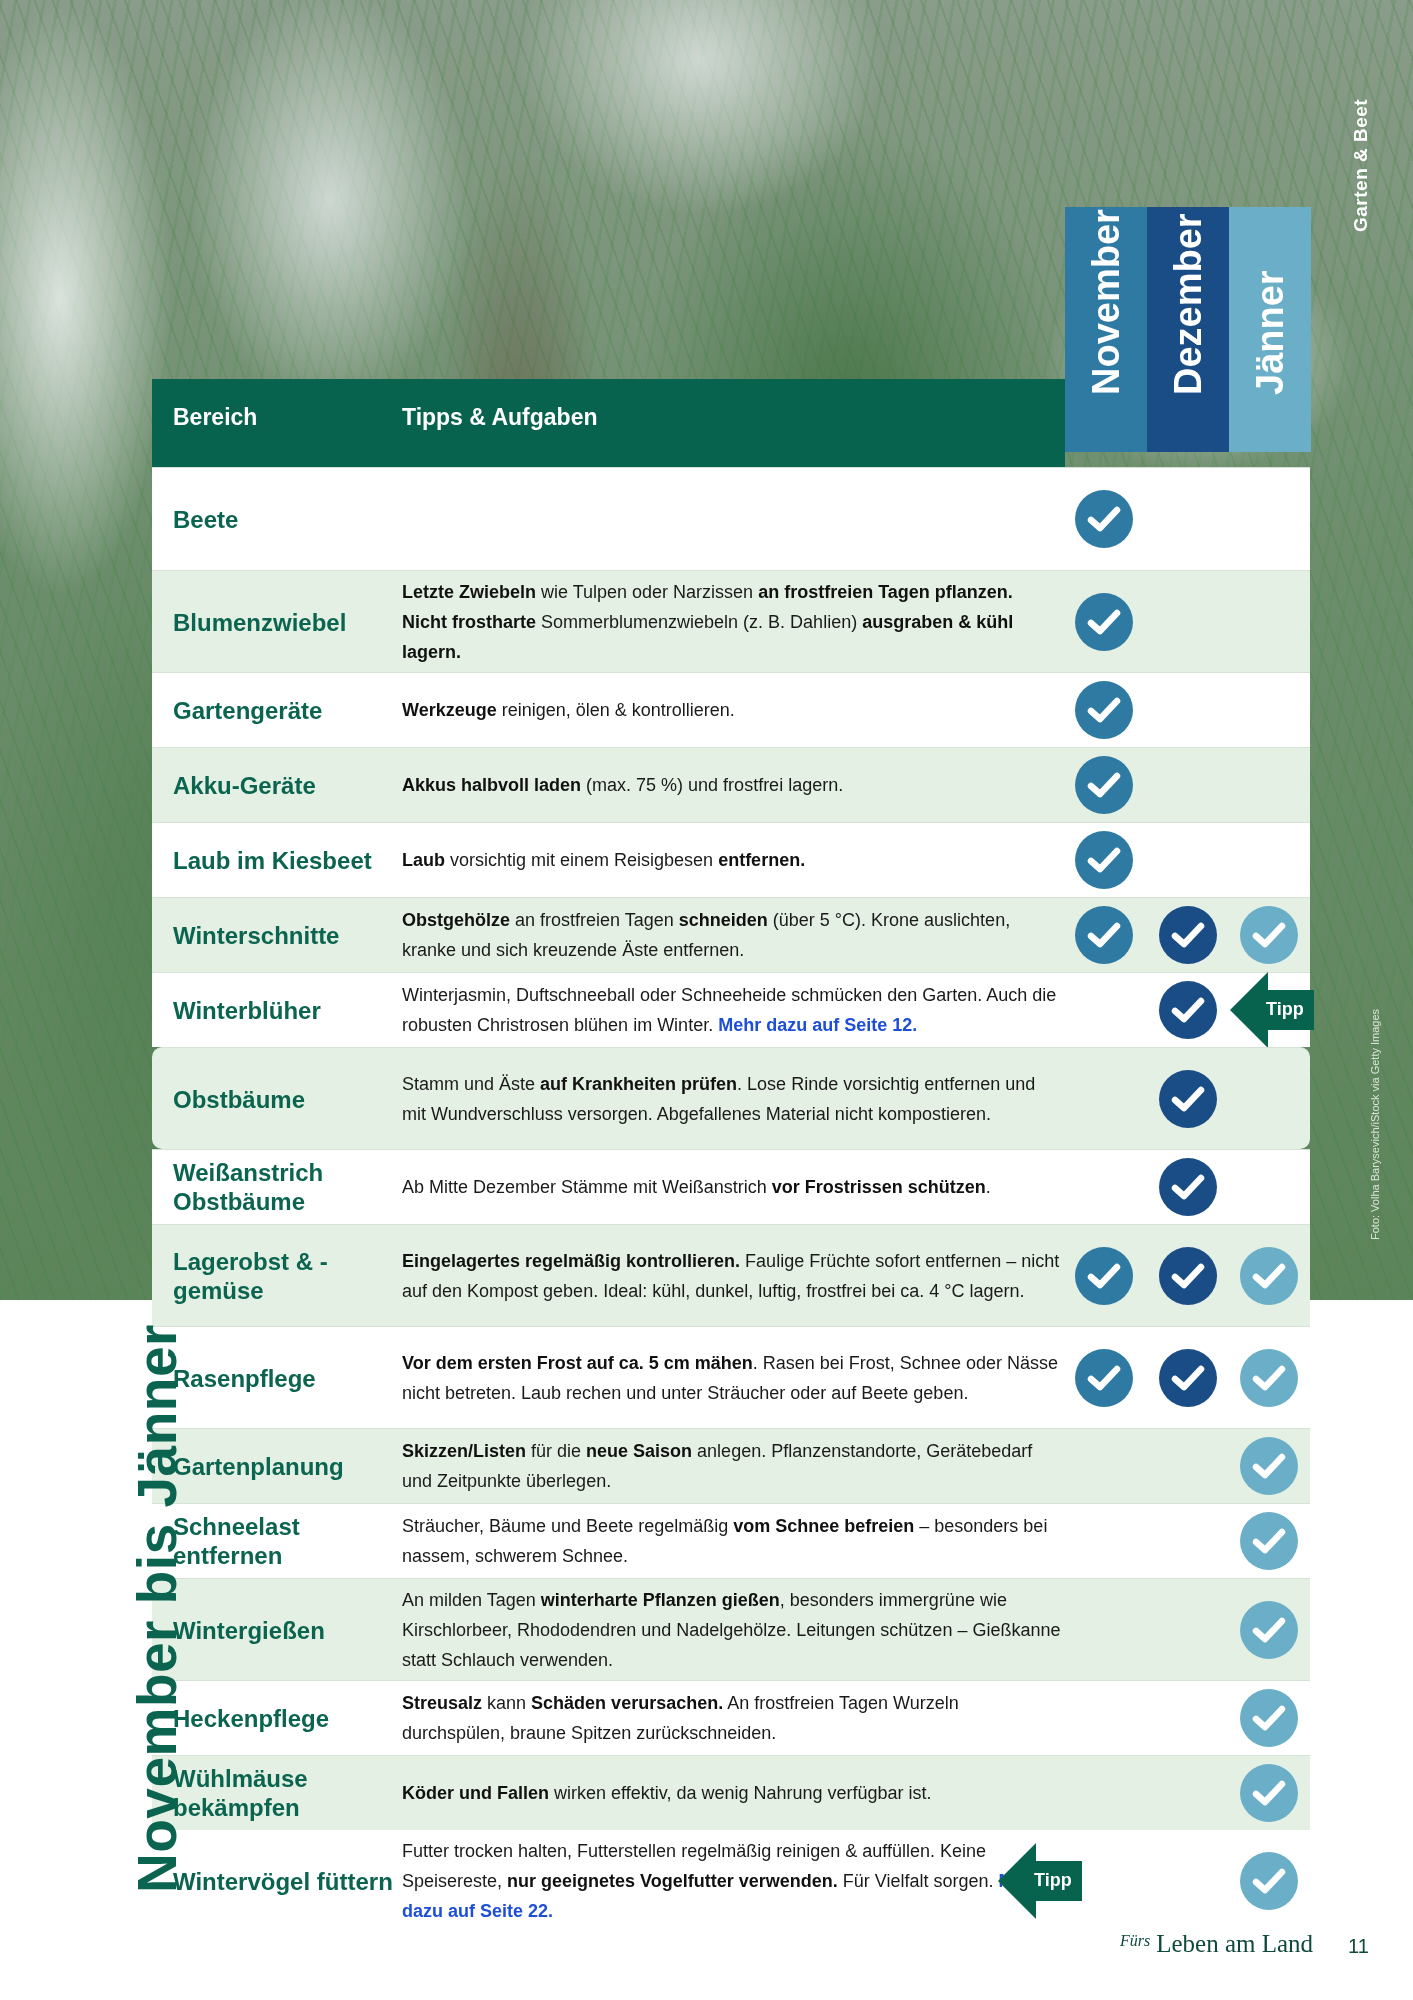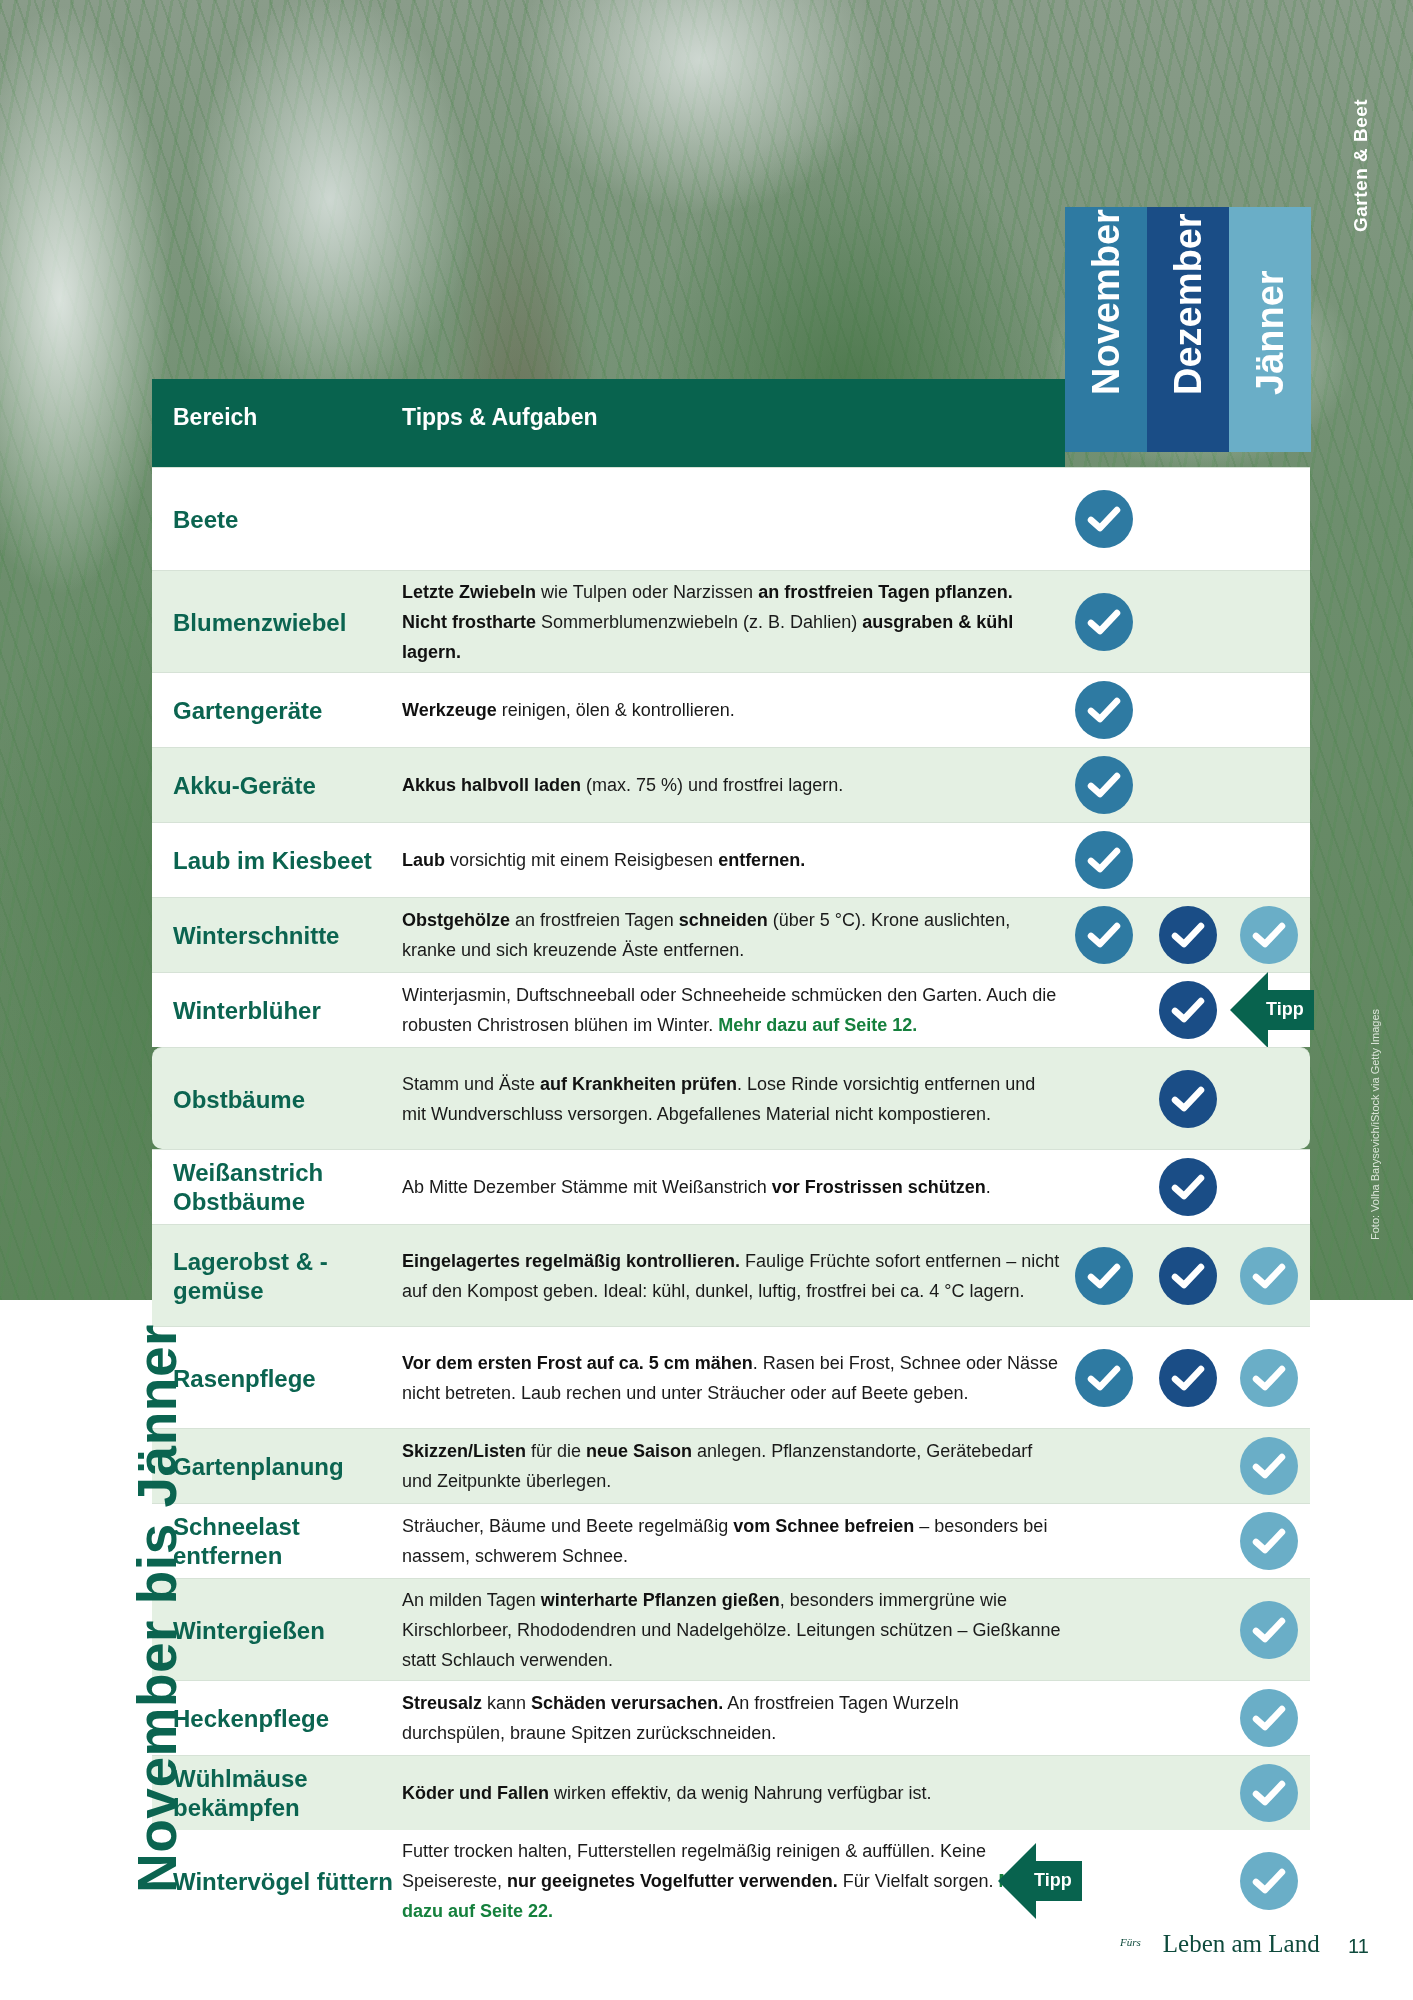--- a/index.html
+++ b/index.html
@@ -23,31 +23,31 @@
   .table{position:absolute;left:152px;top:379px;width:1158px;}
   .thead{position:relative;height:88px;background:#08634e;width:913px;}
   .thead .h{position:absolute;top:25px;color:#fff;font-weight:bold;font-size:23px;}
   .row{position:relative;width:1158px;border-top:1px solid #d6e2d6;}
   .row.alt{background:#e4f0e3;}
   .row.white{background:#ffffff;}
   .row.nobg{background:transparent;border-top:none;}
   .bereich{position:absolute;left:21px;top:50%;transform:translateY(-50%);color:#0b6450;font-weight:bold;font-size:24px;line-height:29px;width:230px;}
   .tipp{position:absolute;left:250px;top:50%;transform:translateY(-50%);color:#1a1a1a;font-size:18px;line-height:30px;width:660px;}
   .tipp b{font-weight:bold;color:#111;}
-  .tipp .link{color:#15803d;font-weight:bold;text-align:center;}
+  .tipp .link{color:#1d4ed8;font-weight:bold;text-align:center;}
   .check{position:absolute;top:50%;width:58px;height:58px;margin-top:-29px;border-radius:50%;}
   .check svg{position:absolute;left:0;top:0;}
   .c-nov{left:923px;background:#2e7aa2;}
   .c-dez{left:1007px;background:#1a4d86;}
   .c-jan{left:1088px;background:#6aaec7;}
   .arrow{position:absolute;}
   .arrow span{position:absolute;color:#fff;font-weight:bold;font-size:18px;}
   .side-title{position:absolute;left:125px;top:1893px;transform-origin:0 0;transform:rotate(-90deg);color:#0b6450;font-weight:bold;font-size:55px;white-space:nowrap;letter-spacing:.5px;}
   .footer{position:absolute;top:1930px;left:1120px;color:#0e4a3c;white-space:nowrap;}
-  .footer .fuers{font-family:"Liberation Serif",serif;font-style:italic;font-size:11px;position:relative;top:-6px;margin-right:22px;}
+  .footer .fuers{font-family:"Liberation Serif",serif;font-style:italic;font-size:16px;position:relative;top:-6px;margin-right:6px;}
   .footer .brand{font-family:"Liberation Serif",serif;font-size:25px;}
   .page-num{position:absolute;top:1935px;left:1348px;font-size:20px;color:#0e4a3c;}
 </style>
 </head>
 <body>
 
 <div class="photo"></div>
 <div class="section-tag">Garten &amp; Beet</div>
 <div class="credit">Foto: Volha Barysevich/iStock via Getty Images</div>
 

